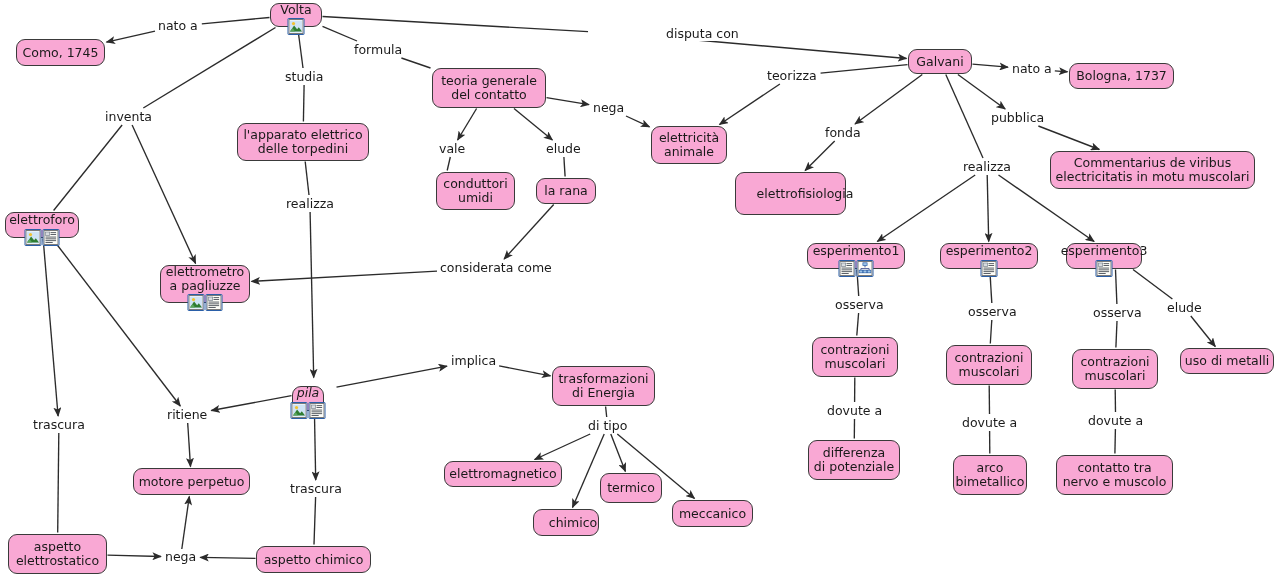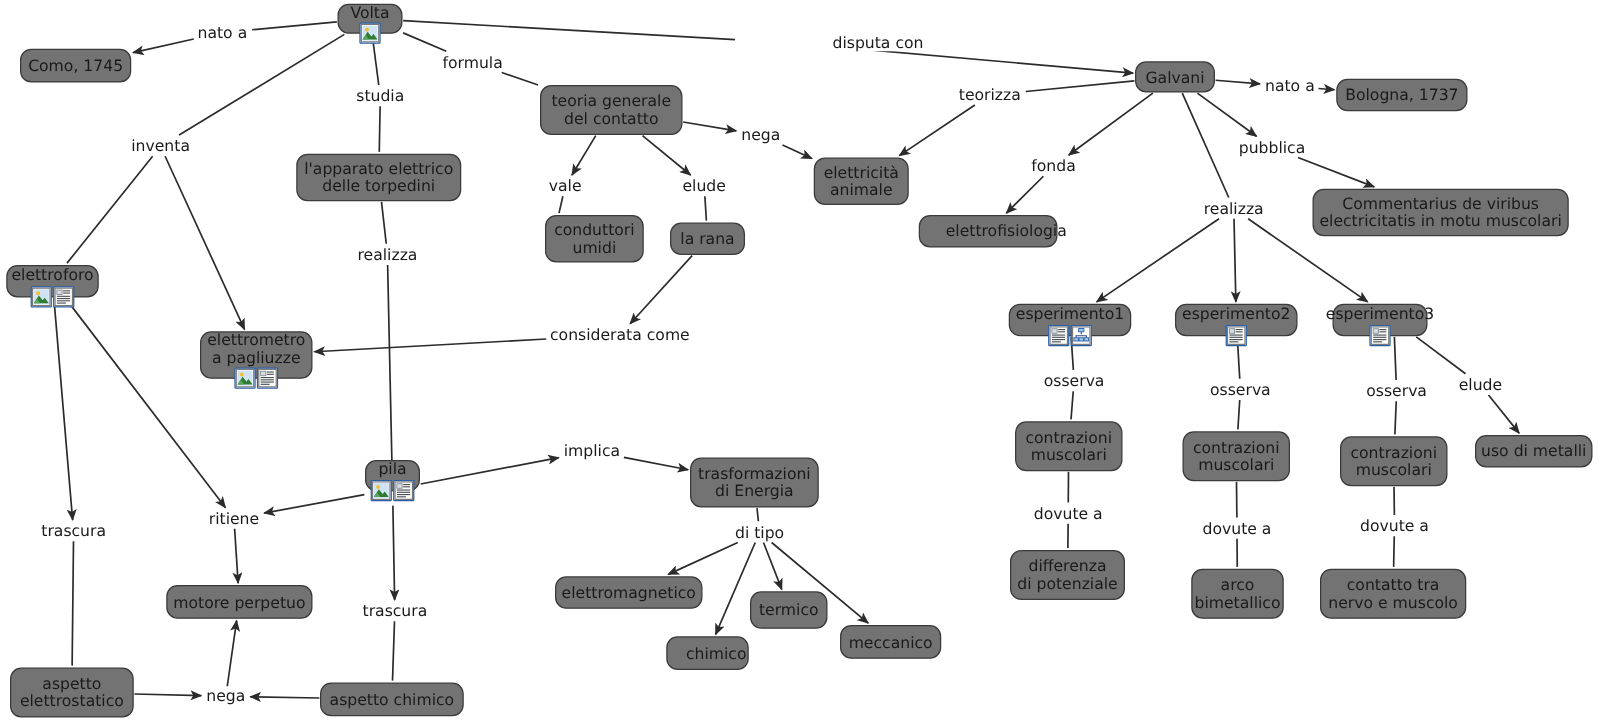--- a/index.html
+++ b/index.html
@@ -17,21 +17,21 @@
   }
   svg.edges {
     position: absolute;
     left: 0; top: 0;
     width: 1279px;
     height: 578px;
   }
   .node {
     position: absolute;
     box-sizing: border-box;
-    background: #737373;
+    background: #f9a8d4;
     border: 1px solid #3a3a3a;
     border-radius: 9px;
     display: flex;
     flex-direction: column;
     align-items: center;
     justify-content: center;
     color: #1a1a1a;
     font-size: 12.5px;
     line-height: 14px;
     text-align: center;
@@ -160,21 +160,21 @@
               <path d="M1.5 12.5 L5.6 6.4 L8.6 10.2 L10.3 8.2 L13.5 12.5 Z" fill="#2f7d32"></path>
               <path d="M1.5 12.5 L4.2 9.0 L6.6 12.5 Z" fill="#5aa65c"></path>
             </svg></span></span></div>
       <div class="node" style="left: 16px; top: 39px; width: 89px; height: 27px;"><span class="label">Como, 1745</span></div>
       <div class="node" style="left: 237px; top: 123px; width: 132px; height: 38px;"><span class="label">l'apparato elettrico
 delle torpedini</span></div>
       <div class="node" style="left: 432px; top: 68px; width: 114px; height: 40px; align-items: center;"><span class="label">teoria generale
 del contatto</span></div>
       <div class="node" style="left: 651px; top: 126px; width: 76px; height: 38px;"><span class="label">elettricità
 animale</span></div>
-      <div class="node" style="left: 735px; top: 172px; width: 111px; height: 26px; padding-left: 35px;"><span class="label">elettrofisiologia</span></div>
+      <div class="node" style="left: 735px; top: 172px; width: 111px; height: 43px; padding-left: 35px;"><span class="label">elettrofisiologia</span></div>
       <div class="node" style="left: 908px; top: 49px; width: 64px; height: 25px;"><span class="label">Galvani</span></div>
       <div class="node" style="left: 1069px; top: 63px; width: 105px; height: 26px;"><span class="label">Bologna, 1737</span></div>
       <div class="node" style="left: 1050px; top: 151px; width: 205px; height: 38px;"><span class="label">Commentarius de viribus
 electricitatis in motu muscolari</span></div>
       <div class="node" style="left: 403px; top: 172px; width: 79px; height: 38px; margin-left: 33px;"><span class="label">conduttori
 umidi</span></div>
       <div class="node" style="left: 536px; top: 178px; width: 60px; height: 26px;"><span class="label">la rana</span></div>
       <div class="node has-icons" style="left: 5px; top: 212px; width: 74px; height: 26px;"><span class="label">elettroforo</span><span class="icons"><span class="ic"><svg width="15" height="15" viewBox="0 0 15 15">
               <rect x="0.5" y="0.5" width="14" height="14" fill="#ffffff" stroke="#7a7a7a" stroke-width="1"></rect>
               <rect x="1.5" y="1.5" width="12" height="12" fill="#cfe3f5"></rect>
@@ -250,21 +250,21 @@
               <rect x="2" y="2" width="4.2" height="3.6" fill="#d8dce0" stroke="#6f7a85" stroke-width="0.6"></rect>
               <g fill="#4a5058">
                 <rect x="7" y="2.2" width="5.6" height="0.9"></rect>
                 <rect x="7" y="4.0" width="5.6" height="0.9"></rect>
                 <rect x="2" y="6.6" width="10.6" height="0.9"></rect>
                 <rect x="2" y="8.4" width="10.6" height="0.9"></rect>
                 <rect x="2" y="10.2" width="10.6" height="0.9"></rect>
                 <rect x="2" y="12.0" width="7.2" height="0.9"></rect>
               </g>
             </svg></span></span></div>
-      <div class="node has-icons" style="left: 292px; top: 368px; width: 44px; height: 25px;"><span class="label">pila</span><span class="icons"><span class="ic"><svg width="15" height="15" viewBox="0 0 15 15">
+      <div class="node has-icons" style="left: 292px; top: 386px; width: 32px; height: 25px; font-style: italic;"><span class="label">pila</span><span class="icons"><span class="ic"><svg width="15" height="15" viewBox="0 0 15 15">
               <rect x="0.5" y="0.5" width="14" height="14" fill="#ffffff" stroke="#7a7a7a" stroke-width="1"></rect>
               <rect x="1.5" y="1.5" width="12" height="12" fill="#cfe3f5"></rect>
               <circle cx="5" cy="4.6" r="1.6" fill="#f2c230"></circle>
               <path d="M1.5 12.5 L5.6 6.4 L8.6 10.2 L10.3 8.2 L13.5 12.5 Z" fill="#2f7d32"></path>
               <path d="M1.5 12.5 L4.2 9.0 L6.6 12.5 Z" fill="#5aa65c"></path>
             </svg></span><span class="ic"><svg width="15" height="15" viewBox="0 0 15 15">
               <rect x="0.5" y="0.5" width="14" height="14" fill="#fdfdf8" stroke="#7a7a7a" stroke-width="1"></rect>
               <rect x="2" y="2" width="4.2" height="3.6" fill="#d8dce0" stroke="#6f7a85" stroke-width="0.6"></rect>
               <g fill="#4a5058">
                 <rect x="7" y="2.2" width="5.6" height="0.9"></rect>

